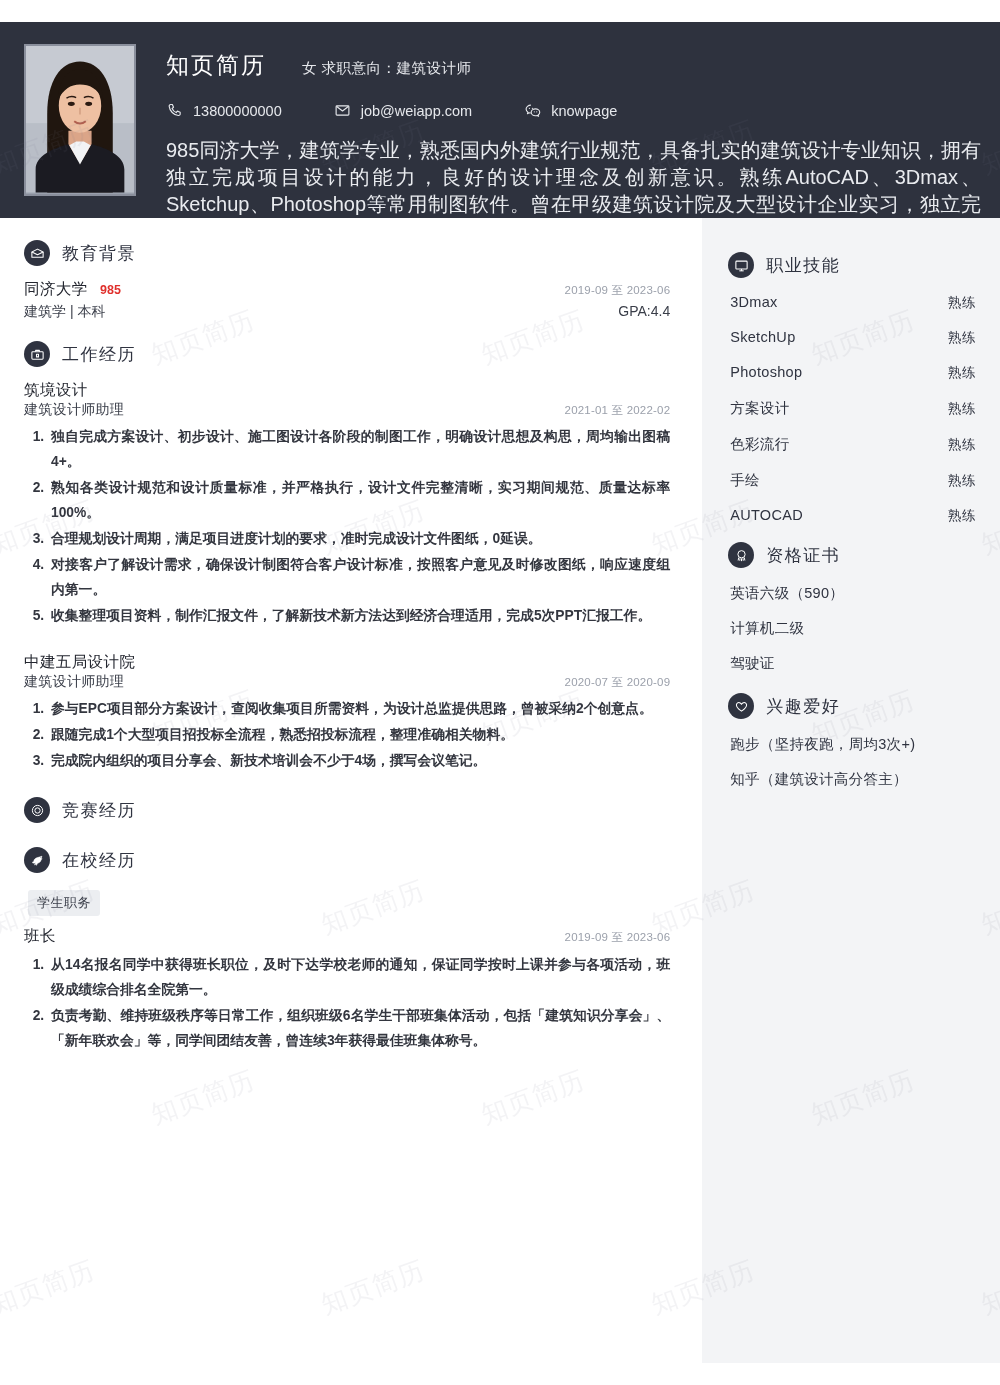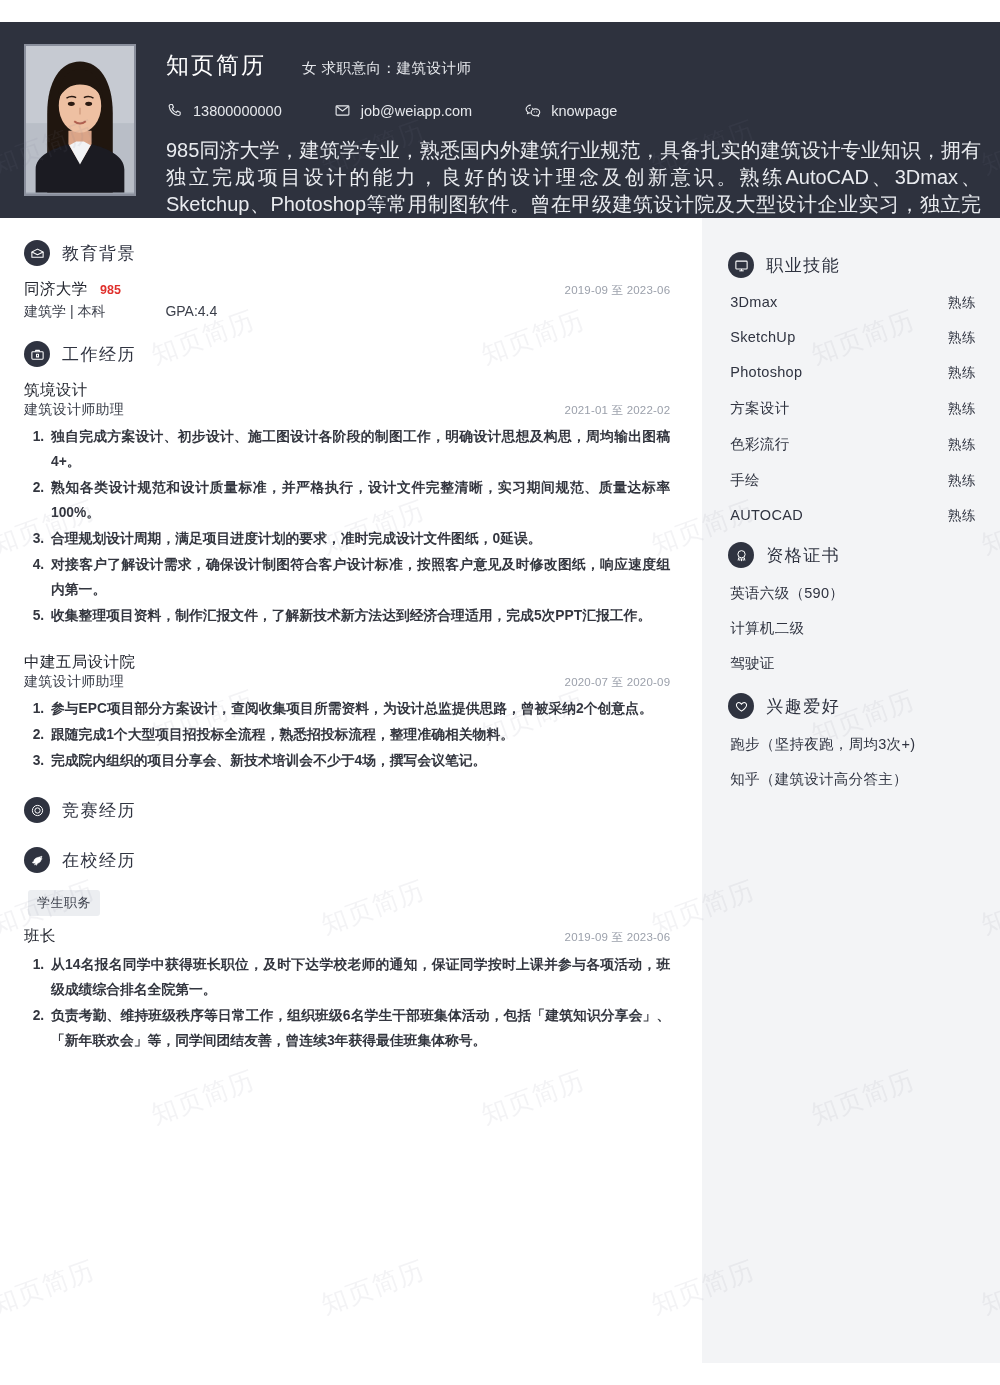--- a/index.html
+++ b/index.html
@@ -153,20 +153,21 @@
     font-size: 12.5px;
     color: #e0302c;
     font-weight: bold;
     margin-left: 8px;
   }
   .edu-sub {
     font-size: 14px;
     color: #3a3e49;
     margin-top: 3px;
     display: flex;
+    justify-content: space-between;
   }
   .edu-sub .gpa { margin-left: 60px; }
 
   ol.bullets {
     margin: 5px 0 0 0;
     padding-left: 24px;
     font-size: 13.8px;
     line-height: 25px;
     color: #33363f;
     font-weight: bold;

